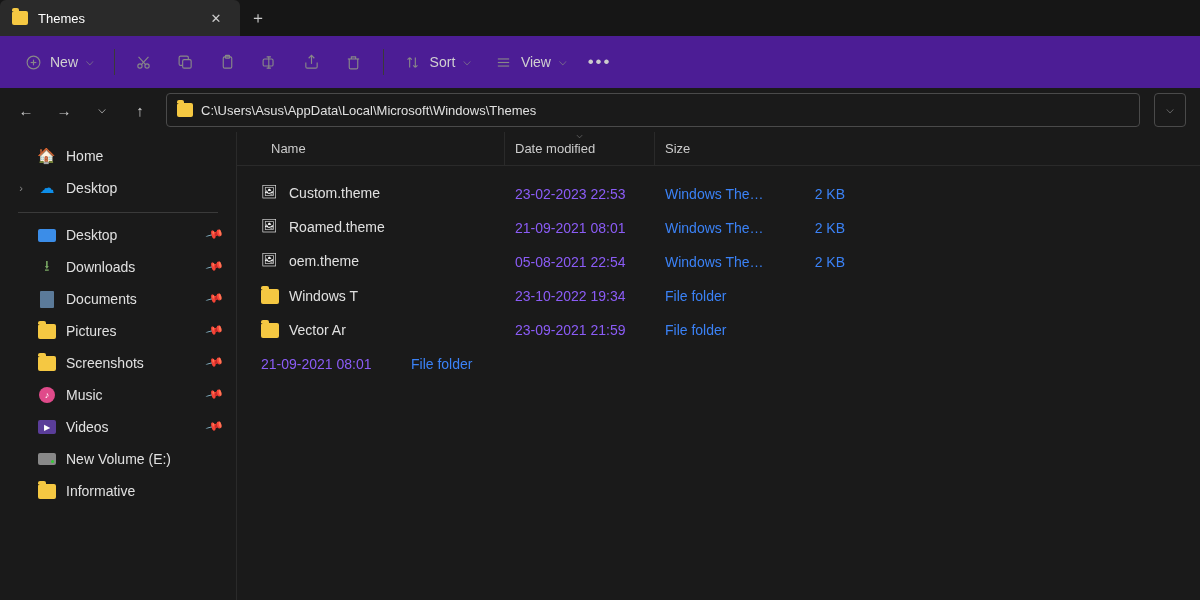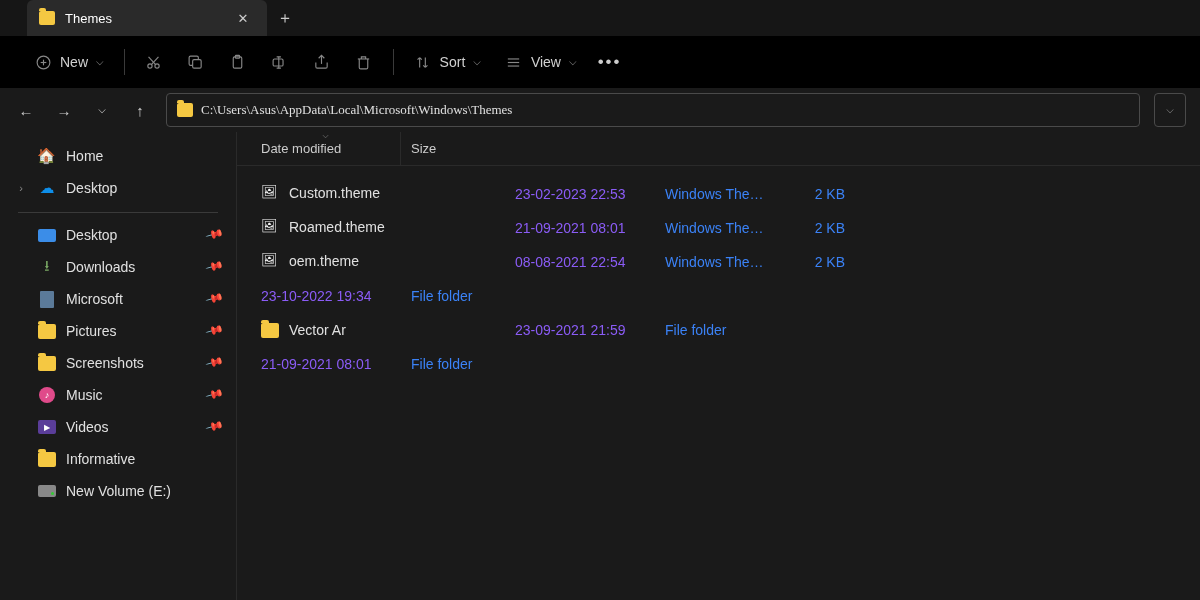--- a/index.html
+++ b/index.html
@@ -1,37 +1,37 @@
 <!DOCTYPE html>
 <html><head>
 <meta charset="utf-8">
 <style>
   * { margin: 0; padding: 0; box-sizing: border-box; font-family: "Segoe UI", sans-serif; }
   body { background: #1a1a1a; color: #e0e0e0; width: 1200px; height: 600px; overflow: hidden; }
   
-  .titlebar { display: flex; align-items: center; height: 36px; background: #161616; padding-left: 27px; }
+  .titlebar { display: flex; align-items: center; height: 36px; background: #161616; }
   .tab { display: flex; align-items: center; height: 36px; padding: 0 12px; background: #2a2a2a; border-radius: 6px 6px 0 0; gap: 10px; width: 240px; }
   .tab-icon { width: 16px; height: 14px; background: #f5c842; border-radius: 2px; position: relative; }
   .tab-icon::before { content: ""; position: absolute; top: -3px; left: 0; width: 7px; height: 3px; background: #f5c842; border-radius: 2px 2px 0 0; }
   .tab-title { font-size: 13px; color: #fff; flex: 1; }
   .tab-close { width: 24px; height: 24px; display: flex; align-items: center; justify-content: center; color: #ccc; font-size: 13px; cursor: pointer; }
   .tab-new { width: 36px; display: flex; align-items: center; justify-content: center; color: #ccc; font-size: 16px; cursor: pointer; }
   
-  .toolbar { display: flex; align-items: center; height: 52px; background: #000000; padding: 0 24px; gap: 4px; }
+  .toolbar { display: flex; align-items: center; height: 52px; background: #4c1d95; padding: 0 14px; gap: 4px; }
   .tb-btn { display: flex; align-items: center; gap: 8px; height: 34px; padding: 0 10px; color: #d0d0d0; font-size: 14px; cursor: pointer; border-radius: 4px; }
   .tb-icon { width: 18px; height: 18px; display: flex; align-items: center; justify-content: center; color: #808080; }
   .tb-sep { width: 1px; height: 26px; background: #3a3a3a; margin: 0 6px; }
   .chev { font-size: 10px; color: #888; }
   
   .navbar { display: flex; align-items: center; height: 44px; padding: 0 14px; gap: 14px; }
   .nav-btn { width: 24px; height: 24px; display: flex; align-items: center; justify-content: center; color: #ccc; cursor: pointer; font-size: 15px; }
   .addr { flex: 1; height: 34px; border: 1px solid #4a4a4a; border-radius: 4px; display: flex; align-items: center; padding: 0 10px; gap: 8px; background: #1a1a1a; }
   .addr-icon { width: 16px; height: 14px; background: #f5c842; border-radius: 2px; position: relative; flex-shrink: 0; }
   .addr-icon::before { content: ""; position: absolute; top: -3px; left: 0; width: 7px; height: 3px; background: #f5c842; border-radius: 2px 2px 0 0; }
-  .addr-text { font-size: 13px; color: #e0e0e0; font-family: Liberation Serif, serif; }
+  .addr-text { font-size: 13px; color: #e0e0e0; }
   .addr-drop { width: 32px; height: 34px; border: 1px solid #4a4a4a; border-radius: 4px; display: flex; align-items: center; justify-content: center; color: #888; font-size: 10px; cursor: pointer; }
   
   .main { display: flex; height: calc(600px - 132px); }
   
   .sidebar { width: 236px; padding: 8px 6px; overflow-y: auto; }
   .side-group { margin-bottom: 8px; }
   .side-sep { height: 1px; background: #3a3a3a; margin: 6px 12px; }
   .side-item { display: flex; align-items: center; height: 32px; padding: 0 8px; gap: 10px; font-size: 14px; color: #e0e0e0; cursor: pointer; border-radius: 4px; }
   .side-chev { width: 14px; font-size: 11px; color: #888; display: flex; justify-content: center; }
   .side-icon { width: 18px; height: 18px; display: flex; align-items: center; justify-content: center; flex-shrink: 0; }
@@ -217,21 +217,21 @@
           <span class="side-chev"></span>
           <span class="side-icon ic-down">⭳</span>
           <span>Downloads</span>
           <span class="pin">📌</span>
         </div>
         <div class="side-item">
           <span class="side-chev"></span>
           <span class="side-icon">
             <span class="ic-doc"></span>
           </span>
-          <span>Microsoft</span>
+          <span>Documents</span>
           <span class="pin">📌</span>
         </div>
         <div class="side-item">
           <span class="side-chev"></span>
           <span class="side-icon">
             <span class="fi-folder"></span>
           </span>
           <span>Pictures</span>
           <span class="pin">📌</span>
         </div>
@@ -255,36 +255,39 @@
           <span class="side-chev"></span>
           <span class="side-icon">
             <span class="ic-video">▶</span>
           </span>
           <span>Videos</span>
           <span class="pin">📌</span>
         </div>
         <div class="side-item">
           <span class="side-chev"></span>
           <span class="side-icon">
+            <span class="ic-drive"></span>
+          </span>
+          <span>New Volume (E:)</span>
+        </div>
+        <div class="side-item">
+          <span class="side-chev"></span>
+          <span class="side-icon">
             <span class="fi-folder"></span>
           </span>
           <span>Informative</span>
-        </div>
-        <div class="side-item">
-          <span class="side-chev"></span>
-          <span class="side-icon">
-            <span class="ic-drive"></span>
-          </span>
-          <span>New Volume (E:)</span>
         </div>
       </div>
   </div>
 
   <div class="files">
     <div class="cols">
+      <div class="col col-name">
+          <span>Name</span>
+        </div>
       <div class="col col-date">
           <span class="sort-ind">⌵</span>
           <span>Date modified</span>
         </div>
       <div class="col col-size">
           <span>Size</span>
         </div>
     </div>
     <div class="rows" id="file-rows">
         <div class="row">
@@ -303,25 +306,29 @@
           </div>
           <div class="cell cell-date">21-09-2021 08:01</div>
           <div class="cell cell-type">Windows Them...</div>
           <div class="cell cell-size">2 KB</div>
         </div>
         <div class="row">
           <div class="cell cell-name">
             <span class="fi-theme"></span>
             <span>oem.theme</span>
           </div>
-          <div class="cell cell-date">08-08-2021 22:54</div>
+          <div class="cell cell-date">05-08-2021 22:54</div>
           <div class="cell cell-type">Windows Them...</div>
           <div class="cell cell-size">2 KB</div>
         </div>
         <div class="row">
+          <div class="cell cell-name">
+            <span class="fi-folder"></span>
+            <span>Windows T</span>
+          </div>
           <div class="cell cell-date">23-10-2022 19:34</div>
           <div class="cell cell-type">File folder</div>
           <div class="cell cell-size"></div>
         </div>
         <div class="row">
           <div class="cell cell-name">
             <span class="fi-folder"></span>
             <span>Vector Ar</span>
           </div>
           <div class="cell cell-date">23-09-2021 21:59</div>

